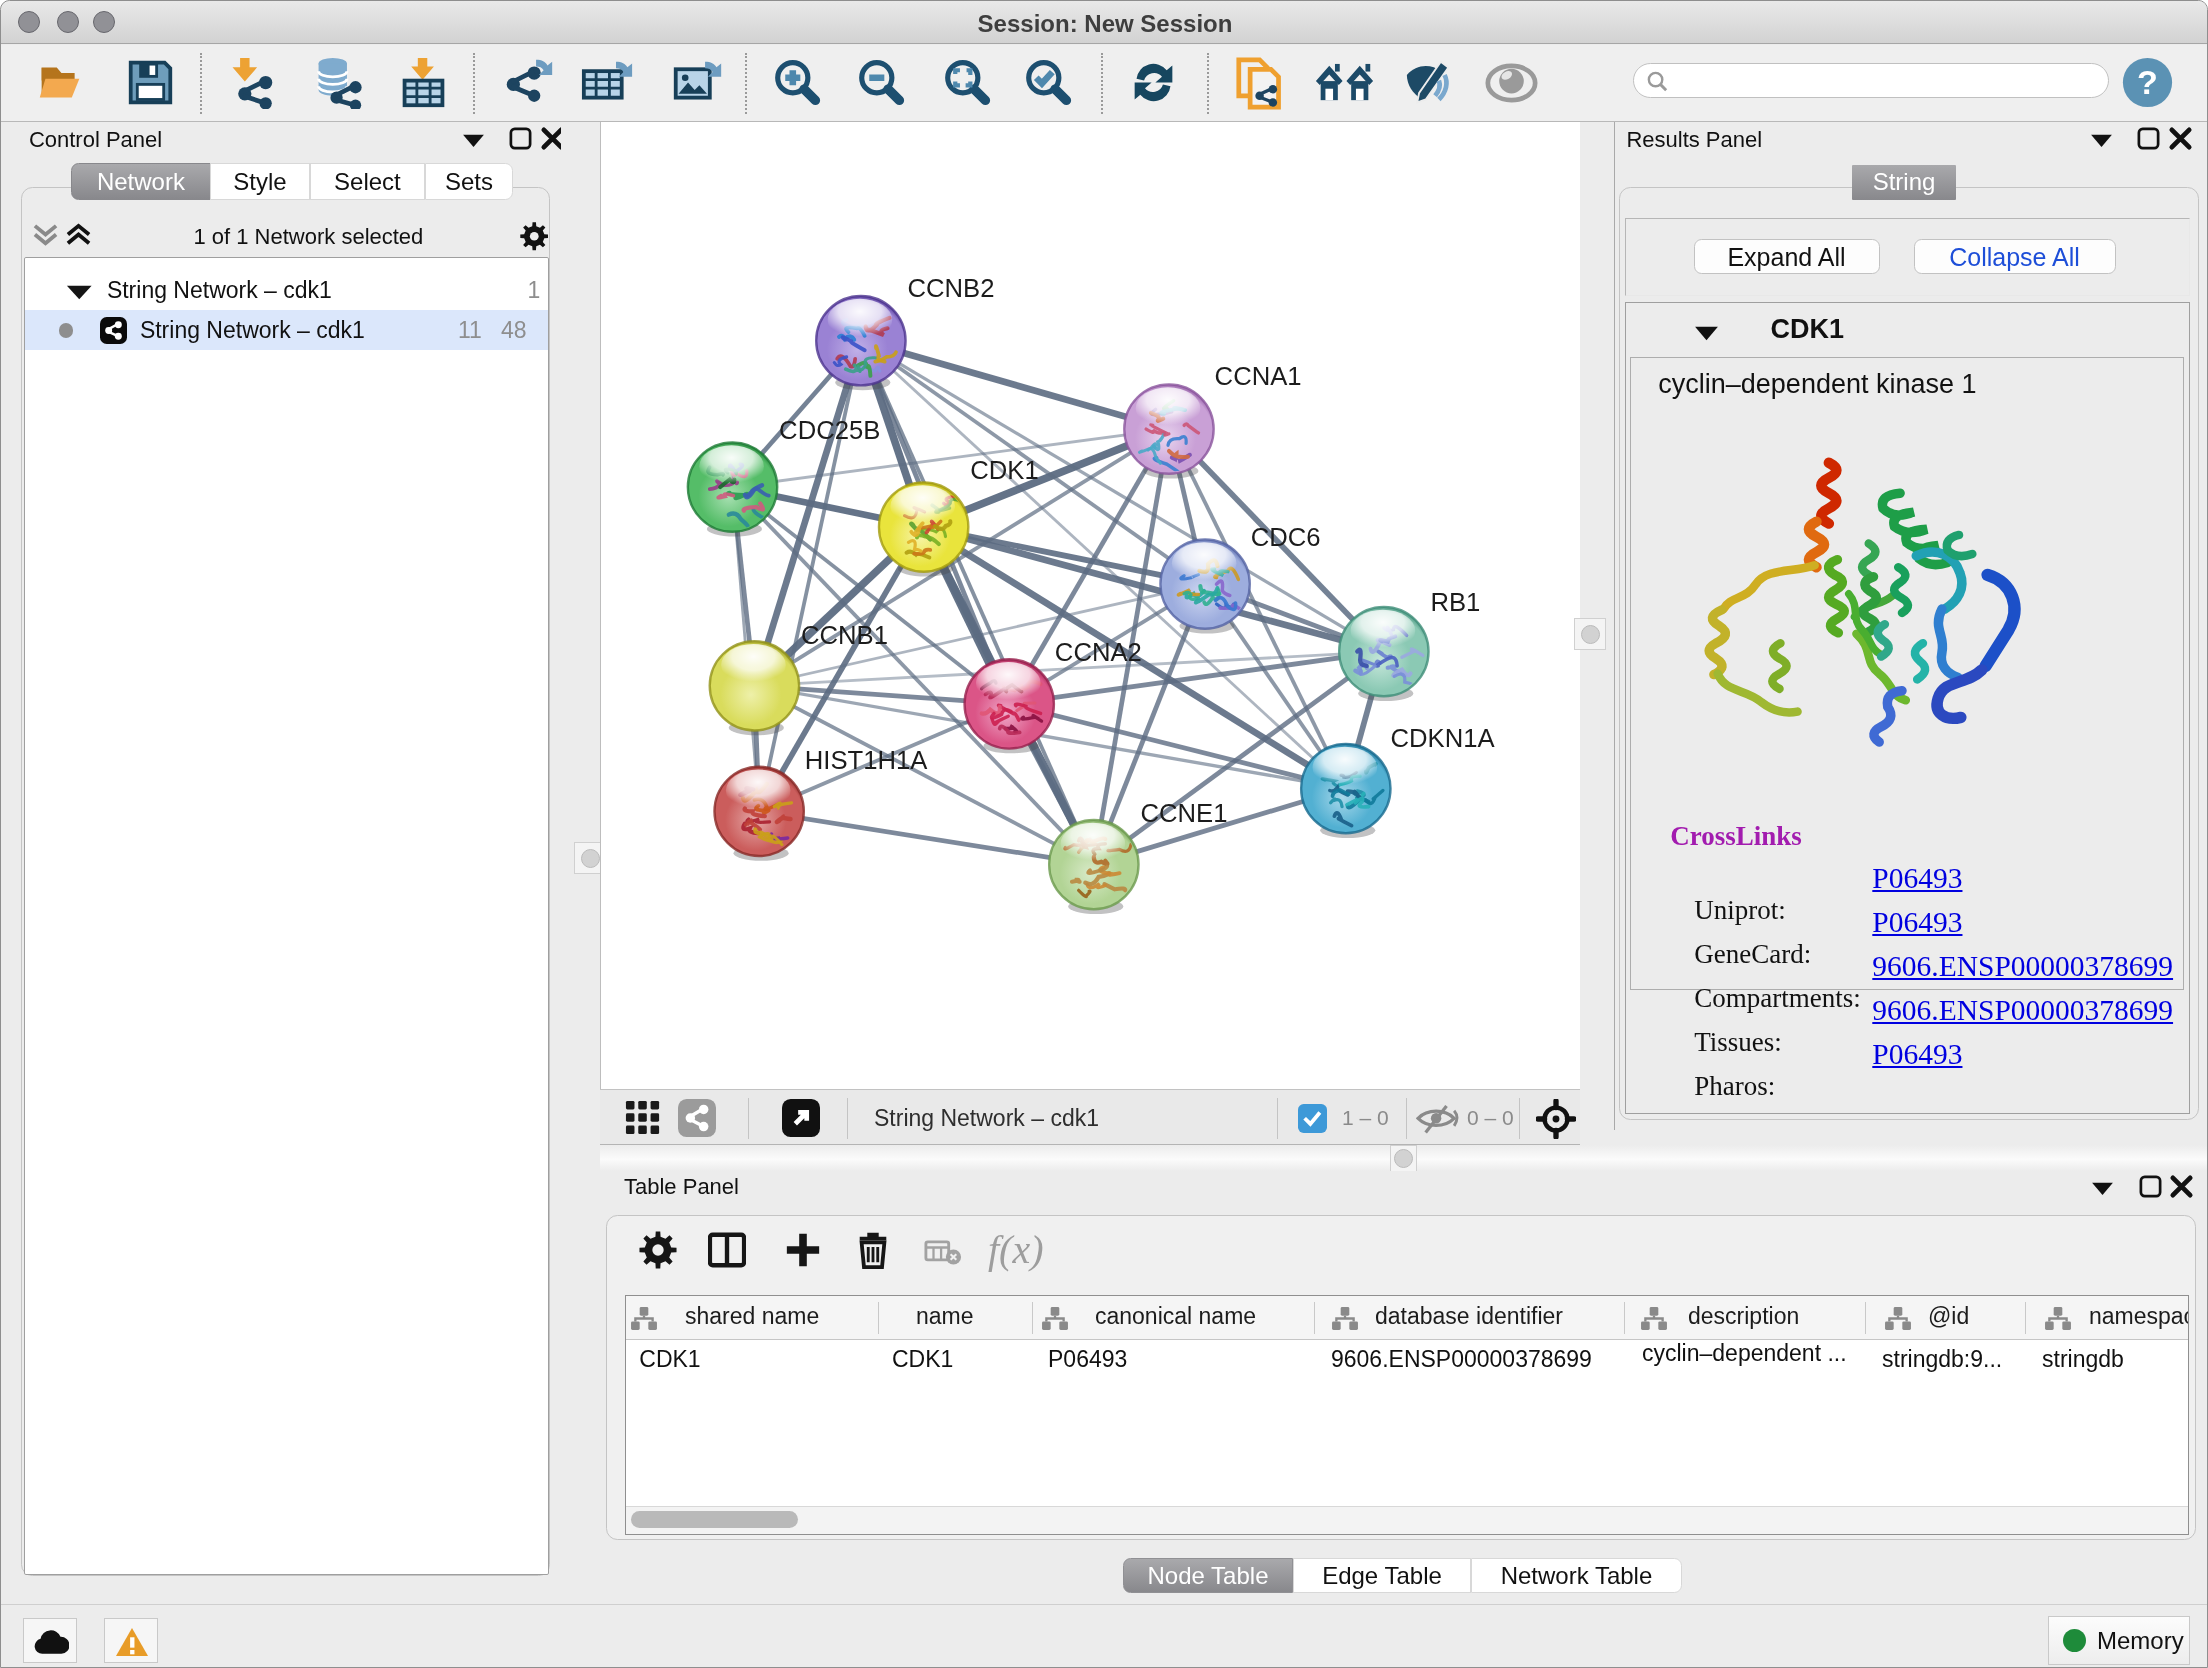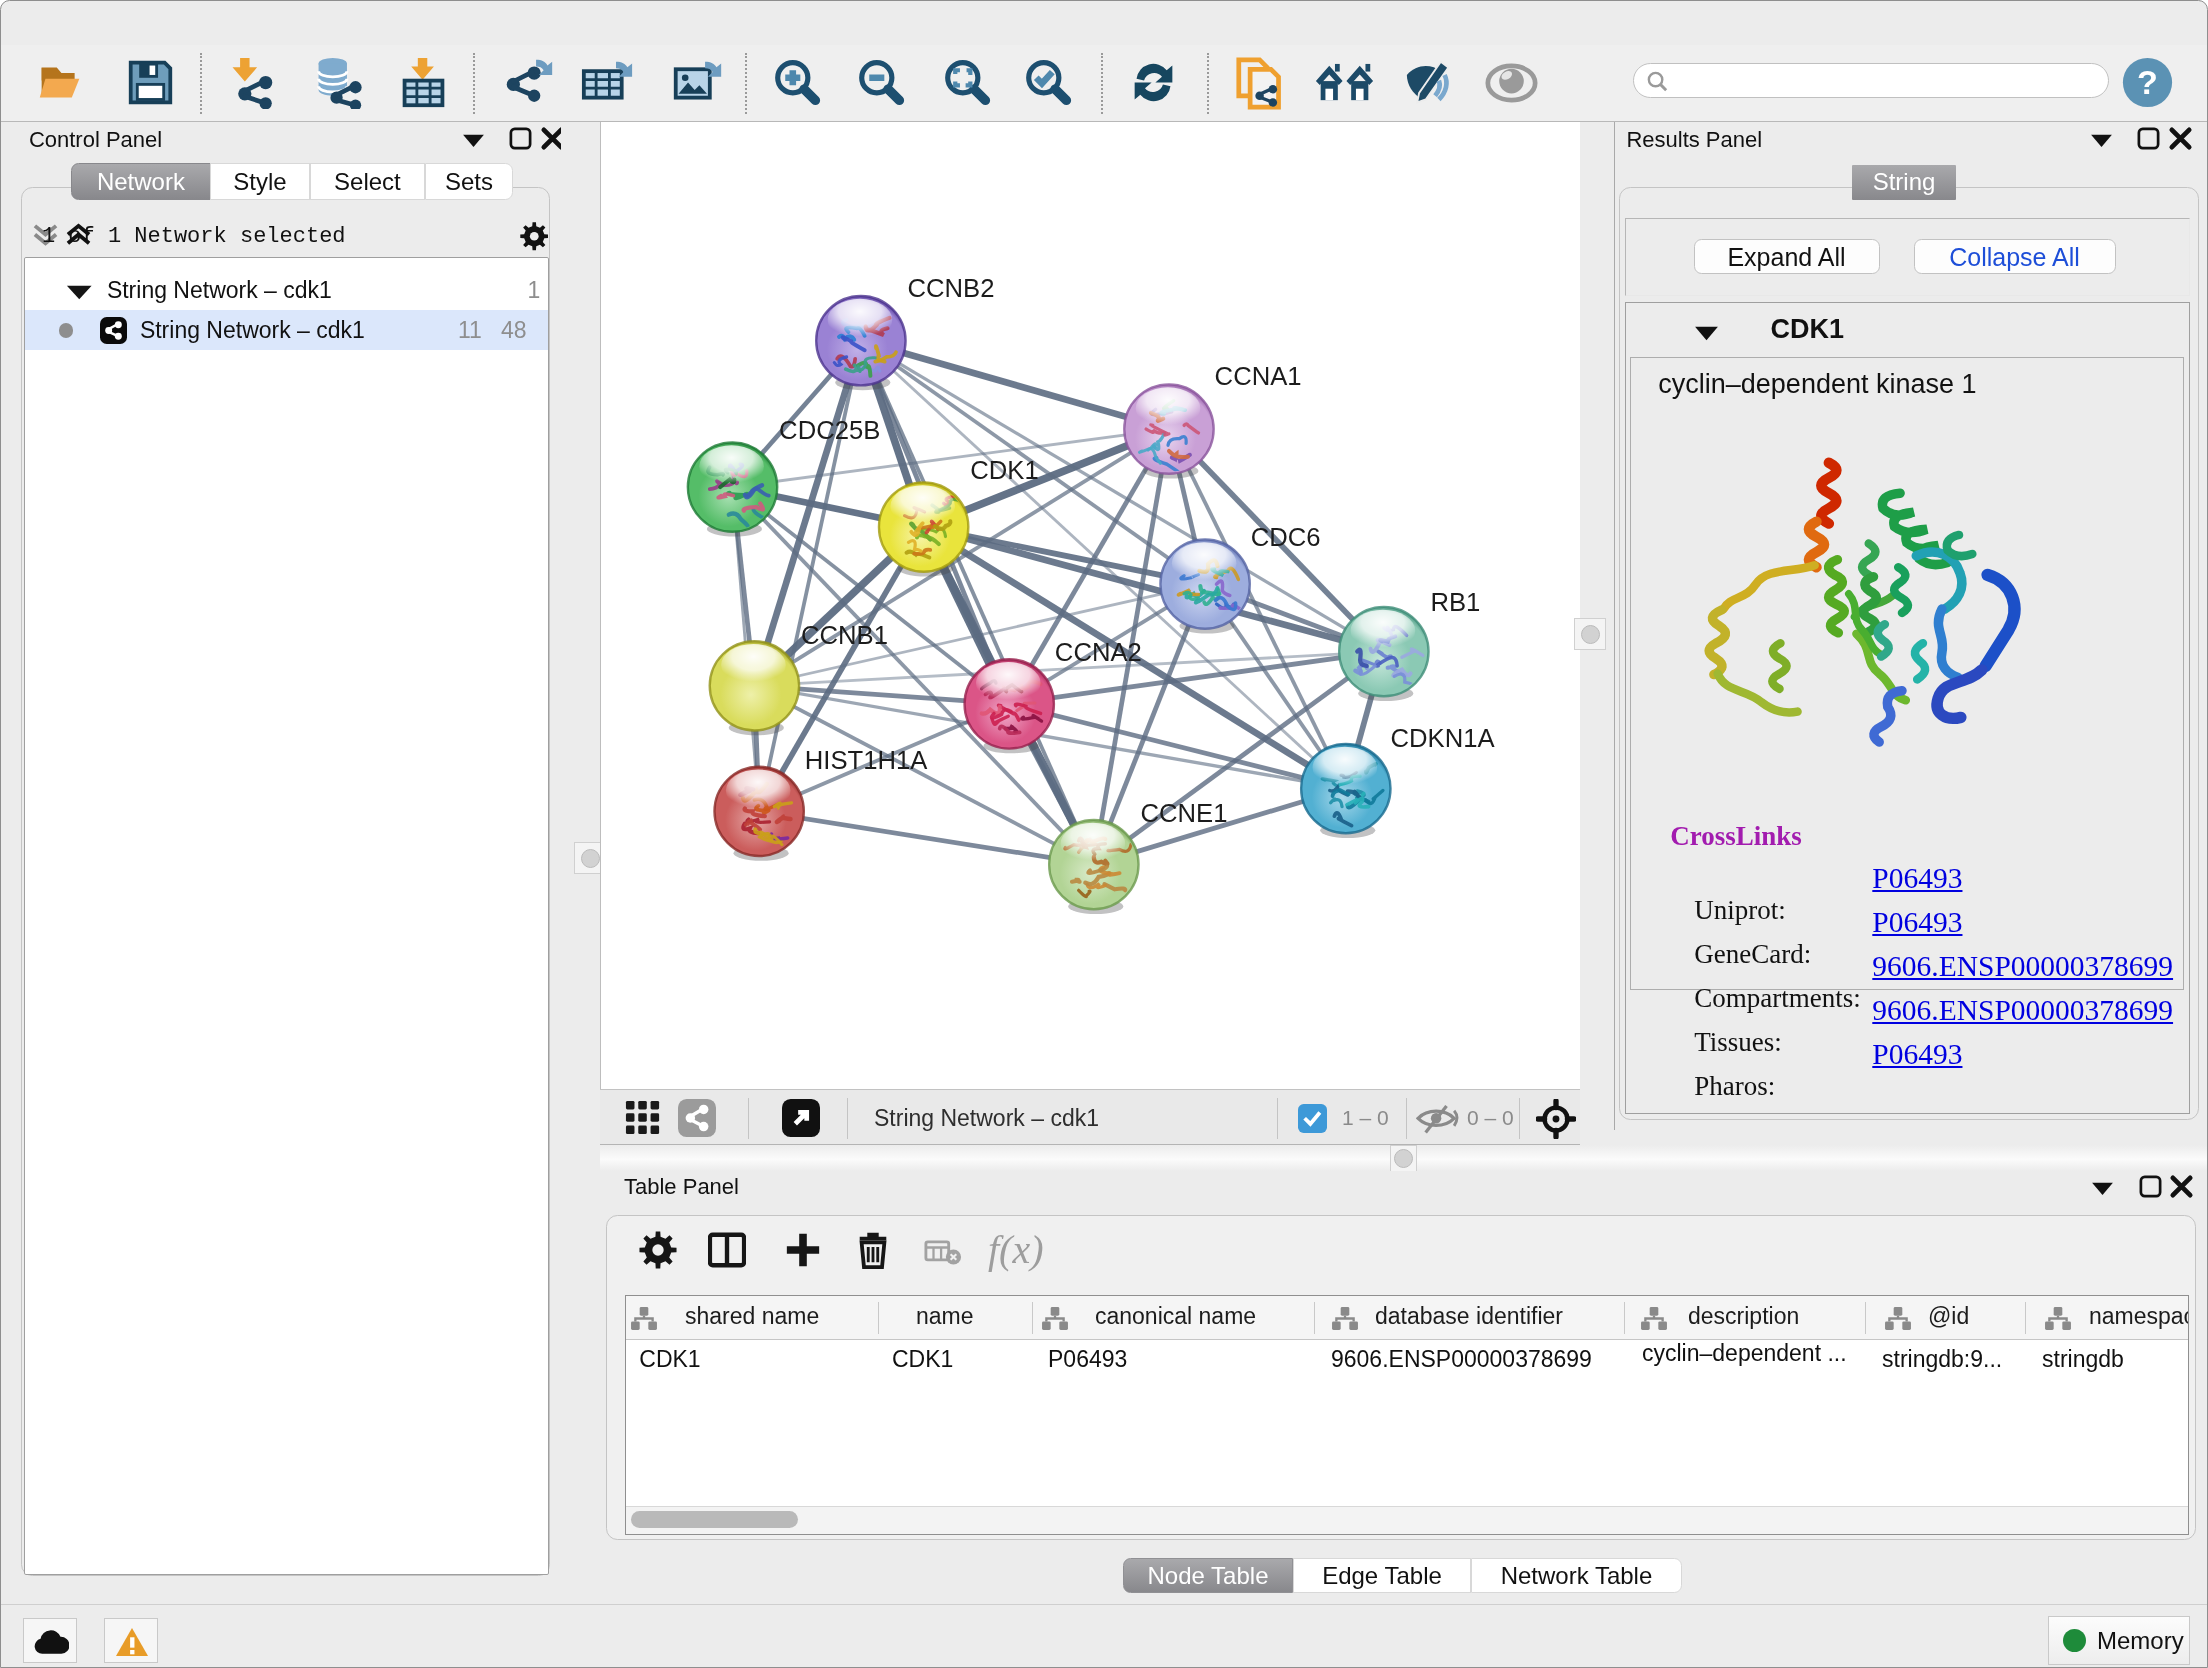--- a/index.html
+++ b/index.html
@@ -57,20 +57,26 @@
   <svg width="0" height="0" style="position:absolute">
     <defs>
       <g id="orgchart">
         <rect x="9" y="0" width="9" height="9" rx="1.5" fill="#8a8a8a"></rect>
         <rect x="0" y="15" width="9" height="9" rx="1.5" fill="#8a8a8a"></rect>
         <rect x="18" y="15" width="9" height="9" rx="1.5" fill="#8a8a8a"></rect>
         <path d="M13.5 9 v4 M4.5 15 v-3 h18 v3" stroke="#8a8a8a" stroke-width="2.4" fill="none"></path>
       </g>
     </defs>
   </svg>
+  <div id="titlebar" class="abs">
+    <div class="tl" style="left:17px;"></div>
+    <div class="tl" style="left:56px;"></div>
+    <div class="tl" style="left:92px;"></div>
+    <div id="title">Session: New Session</div>
+  </div>
   <div id="toolbar" class="abs">
 
     <svg class="ticon" style="left:35px;top:13.3px" width="49" height="49" viewBox="0 0 52 52">
       <path d="M6 10 h16 l5 6 h14 v8 H6 z" fill="#b5741c"></path>
       <path d="M6 10 v32 l8-20 h-2 z" fill="#b5741c"></path>
       <path d="M10 22 h36 l-8 20 H4 z" fill="#f3a94f"></path>
     </svg>
 
     <svg class="ticon" style="left:125px;top:13.3px" width="49" height="49" viewBox="0 0 52 52">
       <path d="M5 5 h36 l6 6 v36 H5 z" fill="#6e9dbb"></path>
@@ -236,21 +242,21 @@
       <div class="tab" style="left:206px;width:100px;">Style</div>
       <div class="tab" style="left:306px;width:115px;">Select</div>
       <div class="tab" style="left:421px;width:88px;border-radius:0 7.6px 7.6px 0;">Sets</div>
     </div>
     <svg class="abs" style="left:28.5px;top:101px" width="27" height="25" viewBox="0 0 28 26">
         <path d="M3 3 l11 9 11-9 M3 12 l11 9 11-9" stroke="#8a8a8a" stroke-width="4" fill="none"></path>
       </svg>
     <svg class="abs" style="left:61px;top:101px" width="27" height="25" viewBox="0 0 28 26">
         <path d="M3 12 l11-9 11 9 M3 21 l11-9 11 9" stroke="#111" stroke-width="4" fill="none"></path>
       </svg>
-    <div class="abs" style="left:38px;top:102px;width:533px;font-size:22px;color:#111;font-family:Liberation Mono, monospace;">1 of 1 Network selected</div>
+    <div class="abs" style="left:38px;top:102px;width:533px;text-align:center;font-size:22px;color:#111;">1 of 1 Network selected</div>
     <svg class="abs" style="left:516px;top:100px" width="28.5" height="28.5" viewBox="0 0 30 30">
         <path d="M25.6 12.9 L29.7 13.2 L29.7 16.8 L25.6 17.1 L24.0 21.0 L26.7 24.1 L24.1 26.7 L21.0 24.0 L17.1 25.6 L16.8 29.7 L13.2 29.7 L12.9 25.6 L9.0 24.0 L5.9 26.7 L3.3 24.1 L6.0 21.0 L4.4 17.1 L0.3 16.8 L0.3 13.2 L4.4 12.9 L6.0 9.0 L3.3 5.9 L5.9 3.3 L9.0 6.0 L12.9 4.4 L13.2 0.3 L16.8 0.3 L17.1 4.4 L21.0 6.0 L24.1 3.3 L26.7 5.9 L24.0 9.0 Z" fill="#111"></path>
         <circle cx="15" cy="15" r="4.6" fill="#ececec"></circle>
       </svg>
     <div class="abs" style="left:20px;top:135px;width:525px;height:1318px;background:#fff;border:1px solid #9f9f9f;border-radius:1.9px;">
       <div class="abs" style="left:0;top:12.4px;width:100%;height:40px;">
         <svg class="abs" style="left:40px;top:12.4px" width="28.5" height="19" viewBox="0 0 30 20">
             <path d="M2 3 h26 l-13 14 z" fill="#151515"></path>
           </svg>
         <div class="abs" style="left:82px;top:0;font-size:23px;color:#111;line-height:40px;">String Network – cdk1</div>

